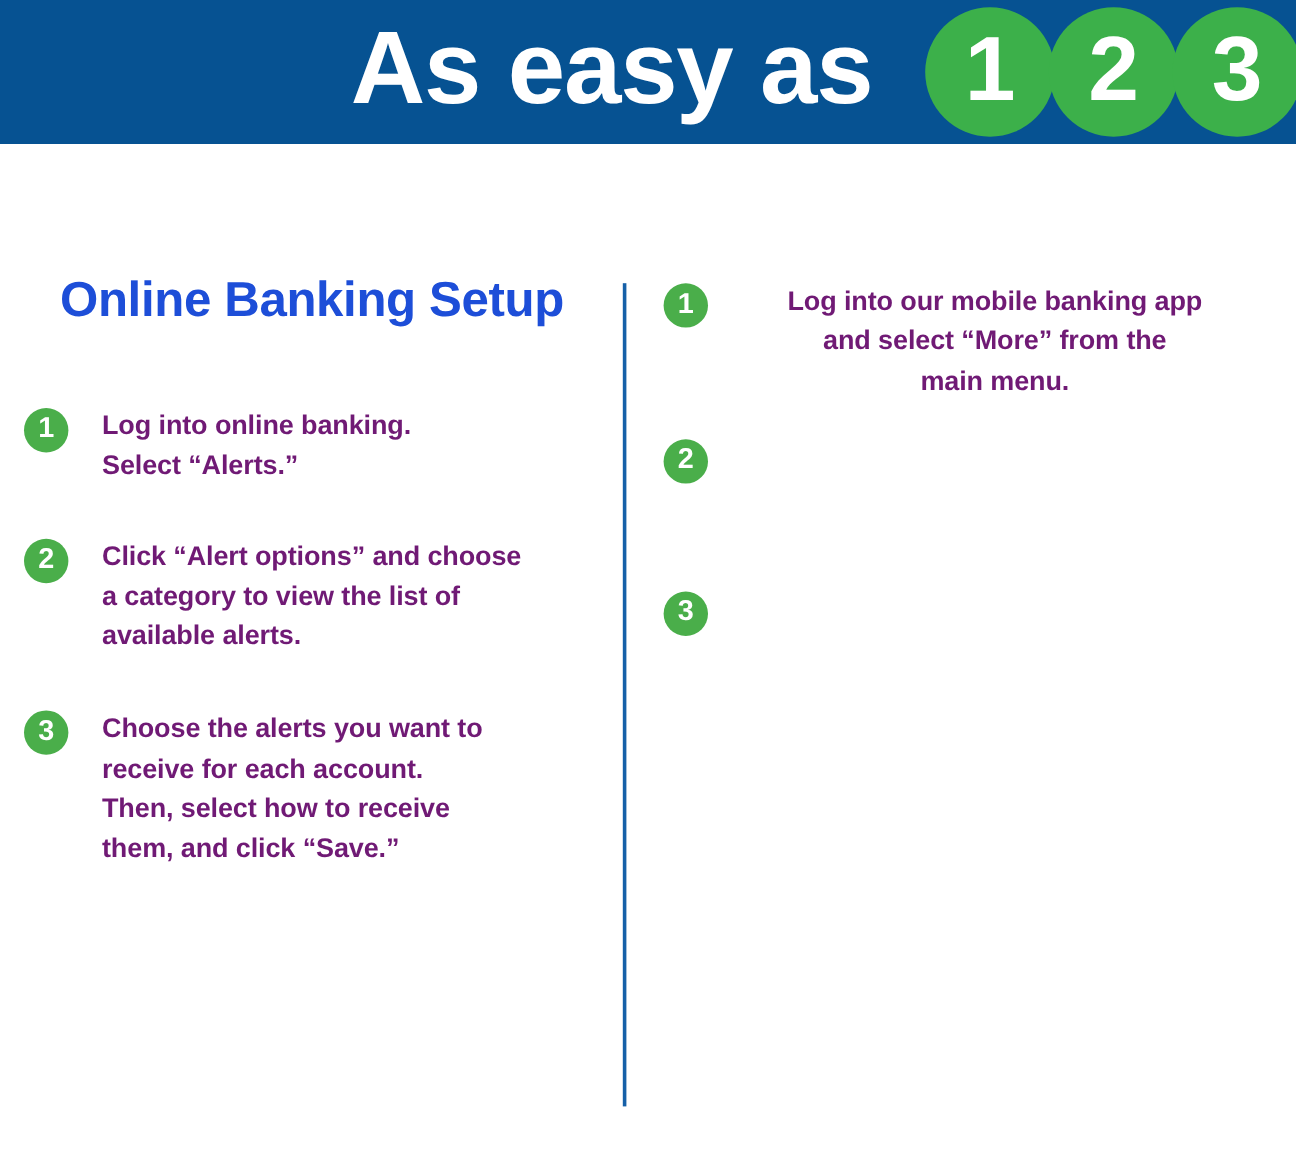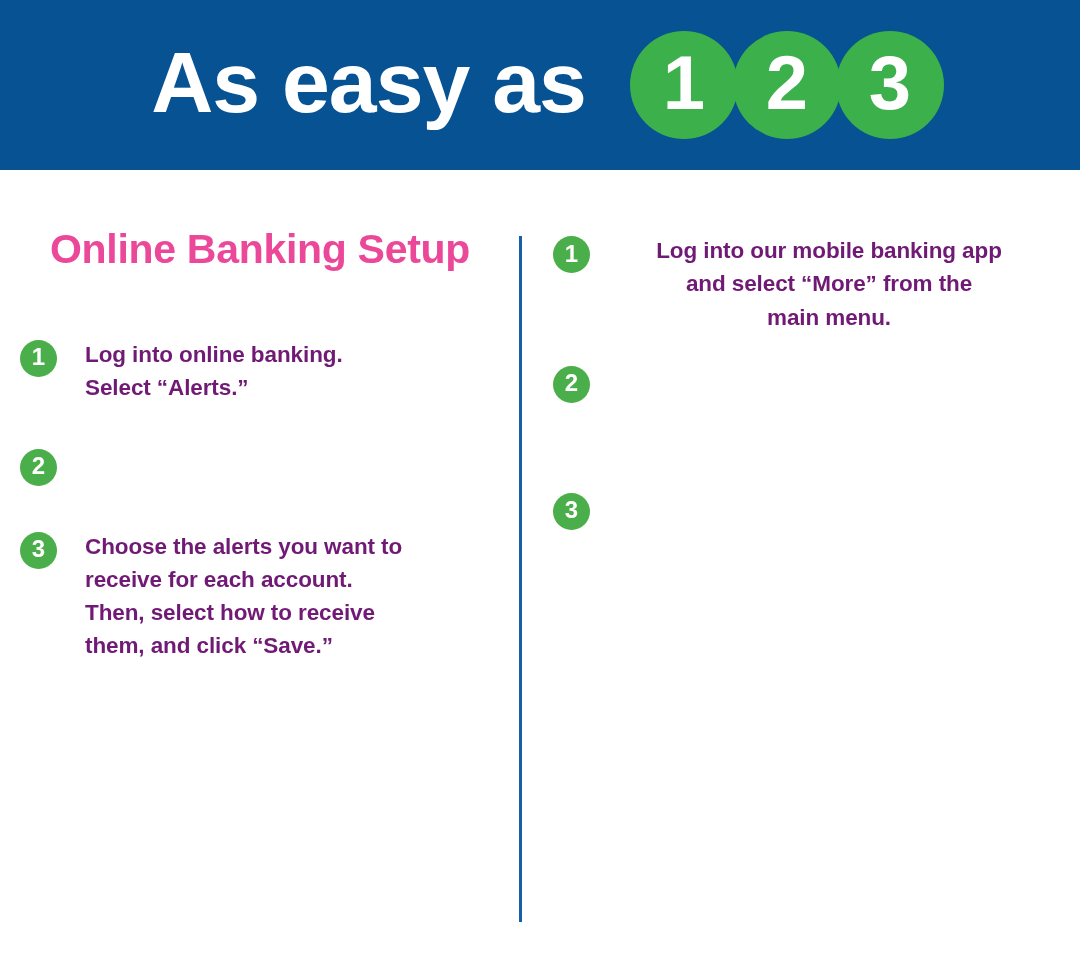--- a/index.html
+++ b/index.html
@@ -14,25 +14,25 @@
     overflow: hidden;
     position: relative;
   }
 
   
   .header-bar {
     position: absolute;
     left: 0;
     top: 0;
     width: 1080px;
-    height: 170px;
+    height: 120px;
     background: #065292;
     display: flex;
     align-items: center;
-    justify-content: center;
+    justify-content: flex-end;
   }
   .header-inner {
     display: flex;
     align-items: center;
     margin-left: 10px;
   }
   .header-title {
     color: #ffffff;
     font-size: 86px;
     font-weight: bold;
@@ -81,21 +81,21 @@
   }
   .column {
     position: absolute;
     top: 0;
     width: 500px;
   }
   .col-left  { left: 10px; }
   .col-right { left: 540px; }
 
   .col-heading {
-    color: #ec4899;
+    color: #1d4ed8;
     font-size: 41px;
     font-weight: bold;
     text-align: center;
     line-height: 1.17;
     letter-spacing: -0.3px;
     margin: 0;
     padding-top: 56px;
   }
 
   .steps {
@@ -177,20 +177,23 @@
           <span>1</span>
         </div>
         <div class="step-text">Log into online banking.
 Select “Alerts.”</div>
       </div>
 
       <div class="step">
         <div class="step-badge">
           <span>2</span>
         </div>
+        <div class="step-text">Click “Alert options” and choose
+a category to view the list of
+available alerts.</div>
       </div>
 
       <div class="step">
         <div class="step-badge">
           <span>3</span>
         </div>
         <div class="step-text">Choose the alerts you want to
 receive for each account.
 Then, select how to receive
 them, and click “Save.”</div>

